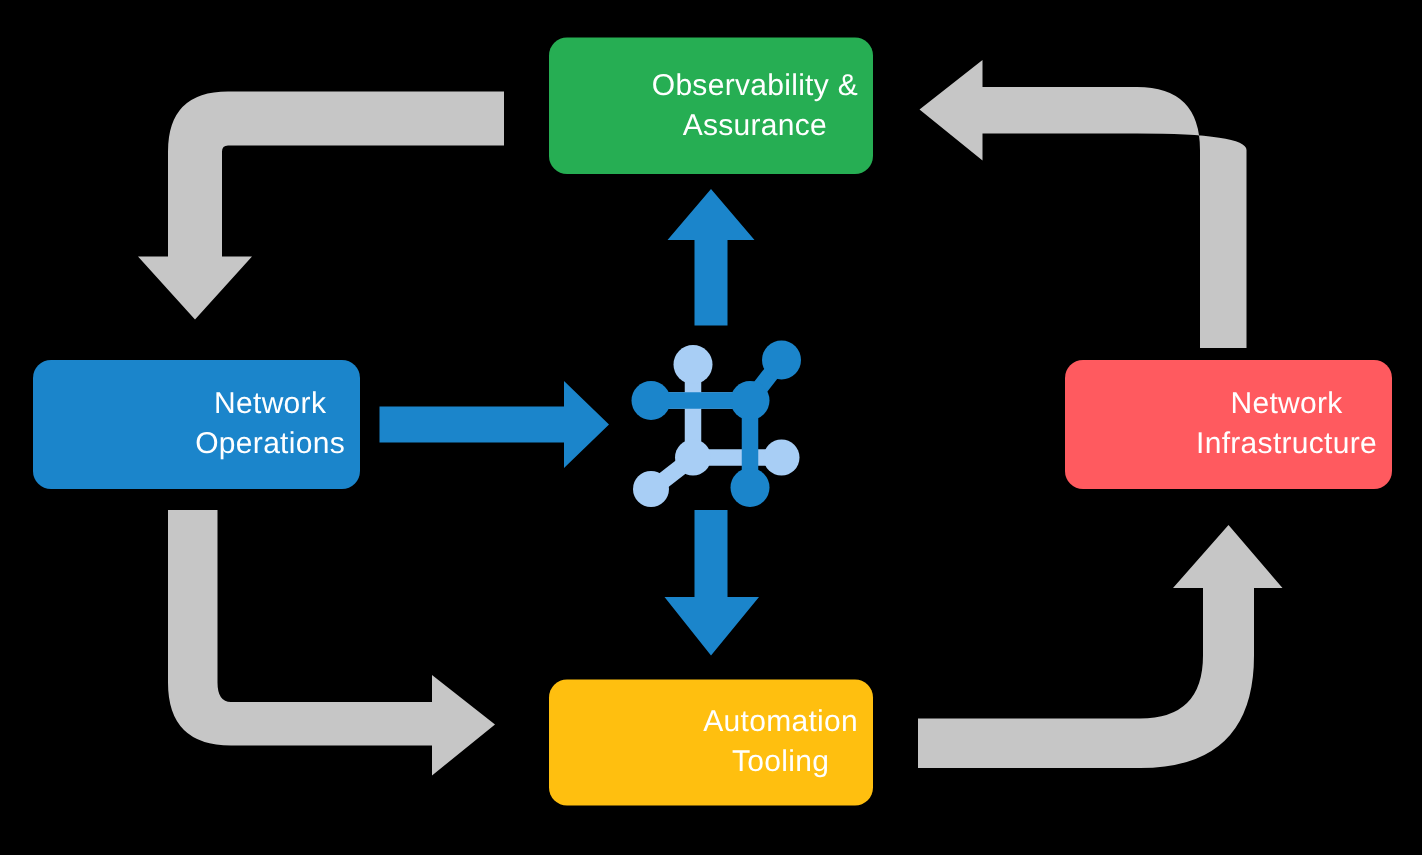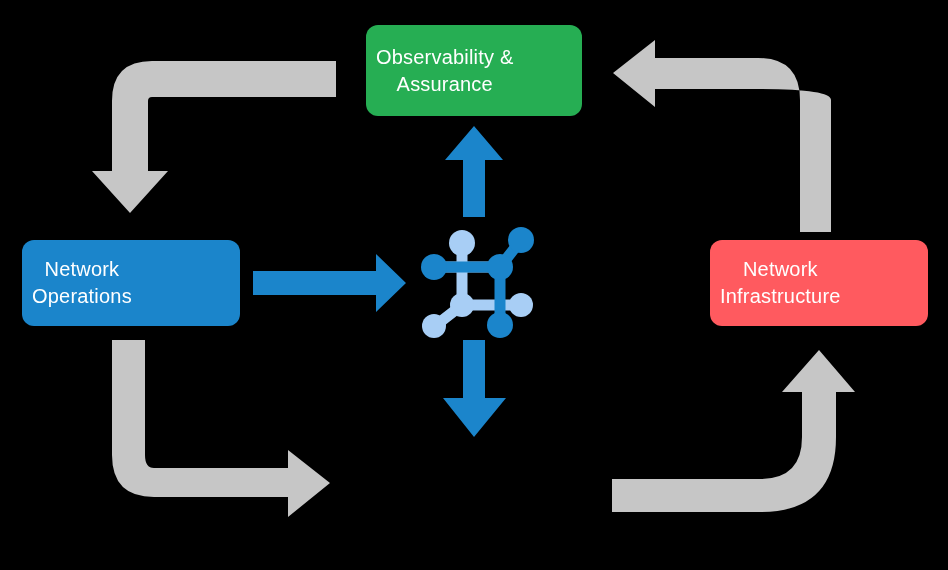--- a/index.html
+++ b/index.html
@@ -21,21 +21,21 @@
     left: 0;
     top: 0;
     width: 948px;
     height: 570px;
   }
   .node-box {
     position: absolute;
     box-sizing: border-box;
     display: flex;
     align-items: center;
-    justify-content: flex-start;
+    justify-content: flex-end;
     text-align: center;
     border-radius: 12px;
     color: #ffffff;
     font-size: 20px;
     line-height: 1.35;
     font-weight: 400;
     letter-spacing: 0.2px;
     padding: 6px 10px;
     user-select: none;
   }
@@ -195,14 +195,18 @@
   <div class="node-box" id="box-operations" style="background: rgb(27, 133, 203); color: rgb(255, 255, 255);">
     <span class="node-label">Network
 Operations</span>
   </div>
 
   <div class="node-box" id="box-infrastructure" style="background: rgb(255, 90, 95); color: rgb(255, 255, 255);">
     <span class="node-label">Network
 Infrastructure</span>
   </div>
 
+  <div class="node-box" id="box-automation" style="background: rgb(255, 191, 15); color: rgb(255, 255, 255);">
+    <span class="node-label">Automation
+Tooling</span>
+  </div>
 
 </div>
 
 </body></html>

